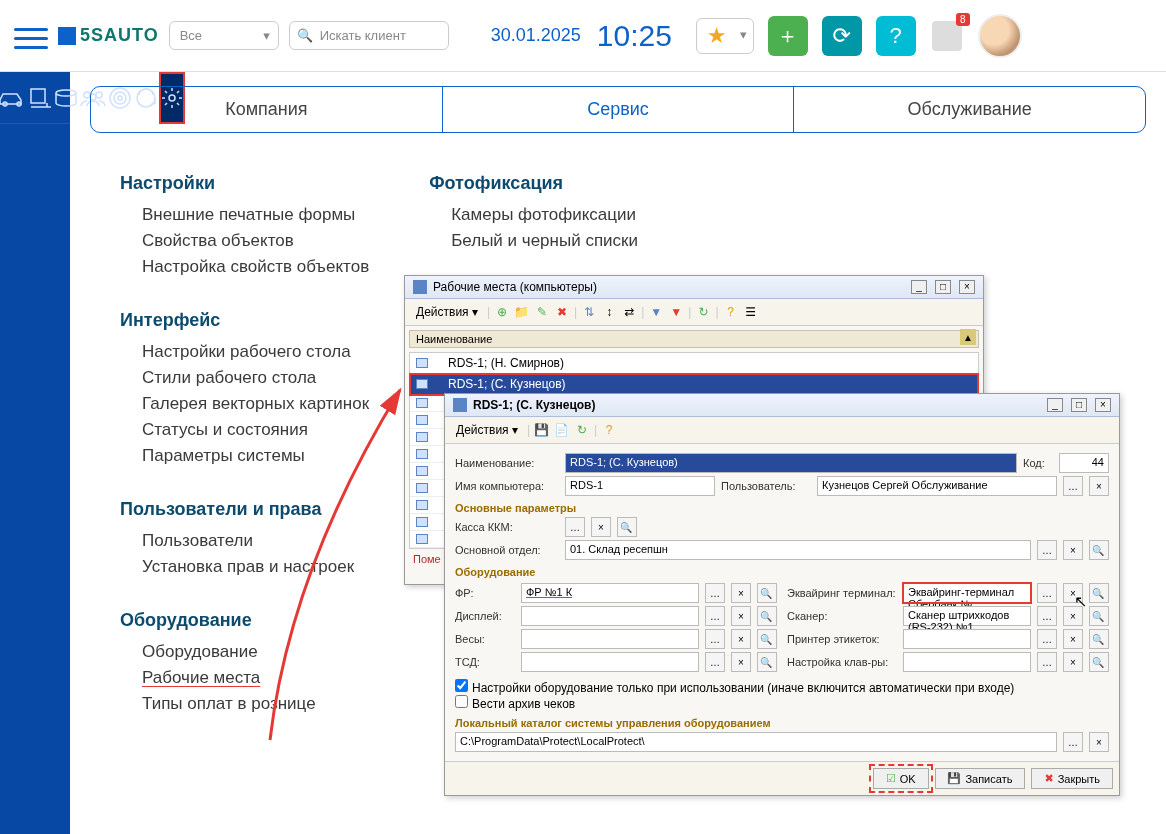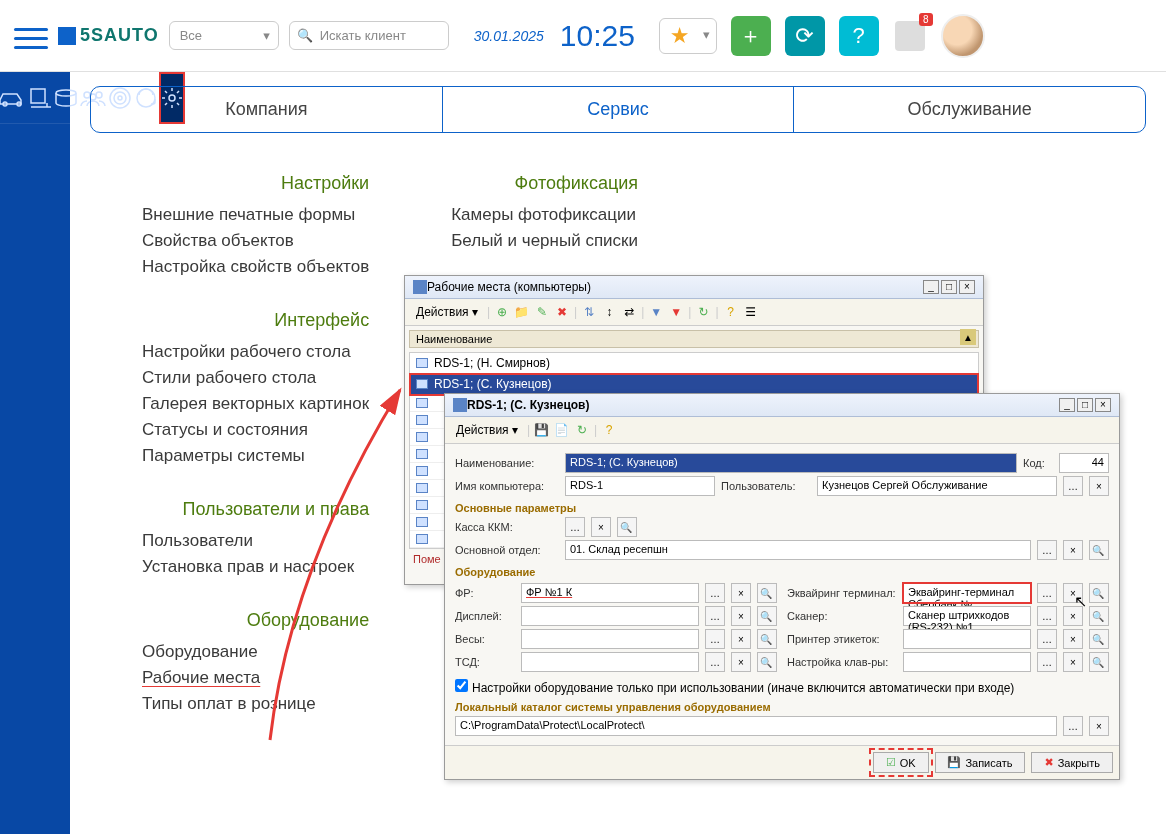--- a/index.html
+++ b/index.html
@@ -6,56 +6,56 @@
 body { font-family: Arial, sans-serif; font-size: 13px; background: #fff; width: 1166px; height: 834px; position: relative; overflow: hidden; }
 .topbar { display: flex; align-items: center; padding: 10px 14px; gap: 10px; border-bottom: 1px solid #e0e0e0; height: 72px;}
 .hamburger { width: 34px; height: 28px; position: relative; cursor: pointer;}
 .hamburger div { height: 3px; background:#0d62c9; margin: 6px 0; border-radius: 2px;}
 .logo { font-weight: bold; font-size: 18px; color:#0f766e; letter-spacing: 1px; display:flex; align-items:center; gap:4px;}
 .logo-grid { width:18px;height:18px;display:inline-block;background:linear-gradient(#0d62c9,#0d62c9);}
 .selectbox { border:1px solid #ccc; border-radius:6px; padding:6px 28px 6px 10px; color:#888; position:relative; min-width:110px;}
 .selectbox::after { content:"▾"; position:absolute; right:8px; color:#888;}
 .search { border:1px solid #ccc; border-radius:6px; padding:6px 10px 6px 30px; color:#888; position:relative; width:160px;}
 .search-ic { position:absolute; left:8px; top:6px; color:#aaa; }
-.date { font-size:14px; color:#0d62c9; margin-left:15px;font-style:italic;}
+.date { font-size:18px; color:#0d62c9; margin-left:32px;}
 .time { font-size:30px; color:#0d62c9; font-weight:300; margin-left:6px;}
 .starbox { border:1px solid #ccc; border-radius:6px; padding:4px 26px 4px 10px; margin-left:14px; position:relative;}
 .starbox::after { content:"▾"; position:absolute; right:6px; top:8px; color:#888;}
 .star { color:#f5a623; font-size:22px;}
 .sqbtn { width:40px;height:40px; border-radius:6px; display:flex;align-items:center;justify-content:center;color:#fff;font-size:22px;margin-left:4px;}
 .sq-green{background:#4caf50;} .sq-teal{background:#0097a7;} .sq-cyan{background:#00bcd4;}
 .bell { width:30px;height:30px;background:#ddd;border-radius:4px;margin-left:6px; position:relative;}
 .badge { position:absolute;top:-8px;right:-8px;background:#e53935;color:#fff;font-size:10px;padding:1px 4px;border-radius:3px;}
 .avatar { width:44px;height:44px;border-radius:50%;background:radial-gradient(circle at 35% 35%, #f8d7b5 40%, #c0966f 70%); margin-left:6px; border:2px solid #eee;}
 .sidebar { position:absolute; left:0; top:72px; bottom:0; width:70px; background:#0848a5; display:flex; justify-content:center;}
 .sidebar .sb-item { height:52px; display:flex;align-items:center;justify-content:center;color:#cfe1ff;border-bottom:1px solid rgba(255,255,255,0.1);}
 .sidebar .sb-item svg { stroke:#cfe1ff;}
 .sidebar .sb-item.active { background:#012a66; outline:2px solid #e53935; outline-offset:-2px;}
 .crm-label{font-size:9px;border:1px solid #cfe1ff;padding:1px 3px;border-radius:2px;}
 .content { position:absolute; left:70px; top:72px; right:0; bottom:0; padding:14px 20px;}
 .tabs { display:flex; border:1px solid #0d62c9; border-radius:10px; overflow:hidden; margin-bottom:20px;}
 .tabs .tab { flex:1; text-align:center; padding:12px 0; font-size:18px; color:#444;}
 .tabs .tab.active { color:#0d62c9; font-weight:500;}
 .tabs .tab:not(:last-child){border-right:1px solid #0d62c9;}
 .cols { display:flex; gap:60px; padding:10px 30px;}
-.col h3 { color:#4d7c0f; font-size:18px; margin:10px 0 8px; font-weight:normal;text-align:right;}
+.col h3 { color:#0c4a6e; font-size:18px; margin:10px 0 8px; font-weight:bold;}
 .col .link { color:#3a3a3a; font-size:17px; padding:3px 0 3px 22px; display:block; cursor:pointer;}
 .col .link.selected { font-weight:500; text-decoration: underline; text-decoration-color:#e53935; text-underline-offset:3px;}
 .arrow-path { position:absolute; pointer-events:none;}
 .win { position:absolute; border:1px solid #9a9a9a; background:#f8f7f3; box-shadow:2px 2px 6px rgba(0,0,0,0.2); font-size:12px;}
-.win-title { background:linear-gradient(#eef3fc,#dfe8f5); padding:4px 8px; display:flex; align-items:flex-end; gap:0; border-bottom:1px solid #aebdd6;}
+.win-title { background:linear-gradient(#eef3fc,#dfe8f5); padding:4px 8px; display:flex; align-items:flex-end; gap:6px; border-bottom:1px solid #aebdd6;}
 .win-title .win-icon{width:14px;height:14px;background:#5a84c6;}
 .win-title .spacer{flex:1;}
 .win-title .wbtn{width:16px;height:14px;border:1px solid #888;background:#f0f0f0;font-size:10px;text-align:center;line-height:12px;margin-left:2px;cursor:pointer;}
 .win-toolbar { background:#f6f4eb; padding:3px 6px; border-bottom:1px solid #ccc; display:flex; align-items:center; gap:4px;}
 .win-toolbar .tb-btn{padding:2px 4px;border:1px solid transparent;cursor:pointer;font-size:12px;}
 .win-toolbar .tb-ic{width:16px;height:16px;display:inline-flex;align-items:center;justify-content:center;font-size:12px;}
 .list-header{background:#eee8d5;border:1px solid #c8c0a8;padding:2px 6px;margin:4px;font-size:11px;position:relative;}
 .list-body{margin:0 4px;background:#fff;border:1px solid #ccc;}
-.list-row{padding:3px 6px;border-bottom:1px solid #eee;display:flex;align-items:center;gap:2px;}
+.list-row{padding:3px 6px;border-bottom:1px solid #eee;display:flex;align-items:center;gap:16px;}
 .list-row .row-ic{width:12px;height:10px;border:1px solid #5a84c6;background:#cfe1ff;margin-right:4px;}
 .list-row.selected{background:#284a9a;color:#fff;outline:2px solid #e53935;outline-offset:-1px;}
 .form{padding:6px 10px;}
 .form-row{display:flex;align-items:center;gap:6px;margin:3px 0;}
 .form-row label{width:104px;font-size:11px;color:#333;}
 .form-row .fld{flex:1;background:#fff;border:1px solid #bbb;padding:2px 4px;height:20px;font-size:11px;}
 .form-row .fld.selected{background:#284a9a;color:#fff;}
 .form-row .mini{width:20px;height:20px;border:1px solid #bbb;background:#f5f5f5;display:flex;align-items:center;justify-content:center;font-size:10px;cursor:pointer;}
 .section-h{color:#9a6c00;font-weight:bold;font-size:11px;margin:6px 0 2px;}
 .two-col{display:flex;gap:10px;}
@@ -398,20 +398,21 @@
         <div class="form-row">
           <label style="width:110px">Настройка клав-ры:</label>
           <div class="fld"></div>
           <span class="mini">…</span>
             <span class="mini">×</span>
             <span class="mini">🔍</span>
         </div>
       </div>
     </div>
     <div style="margin-top:4px"><input type="checkbox" class="chk" checked="" style=""><span>Настройки оборудование только при использовании (иначе включится автоматически при входе)</span></div>
+    <div><input type="checkbox" class="chk" style=""><span>Вести архив чеков</span></div>
     <div class="section-h">Локальный каталог системы управления оборудованием</div>
     <div class="form-row">
       <div class="fld">C:\ProgramData\Protect\LocalProtect\</div>
       <span class="mini">…</span>
       <span class="mini">×</span>
     </div>
   </div>
   <div class="dlg-footer">
     <div class="fbtn ok">
         <span style="color:#4caf50">☑</span>

